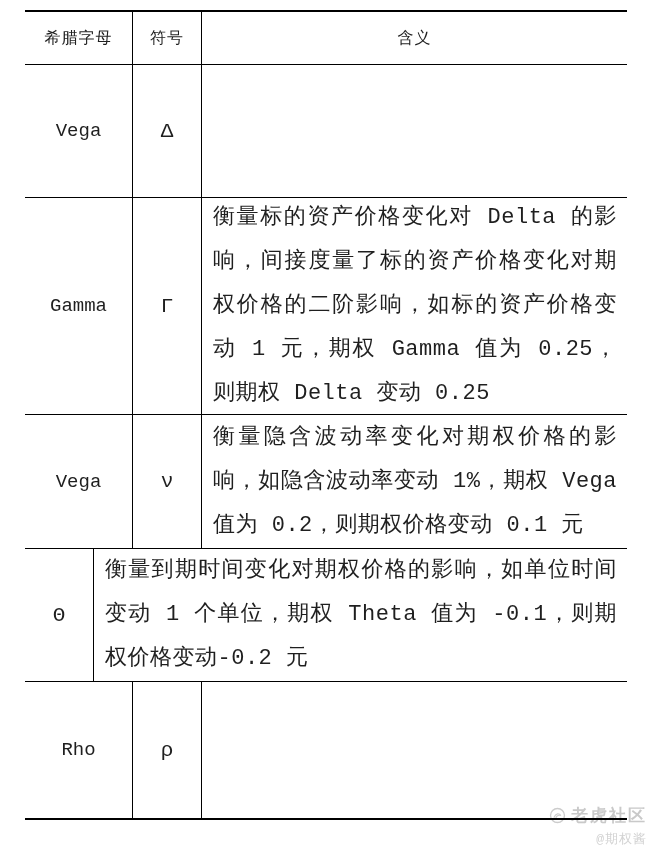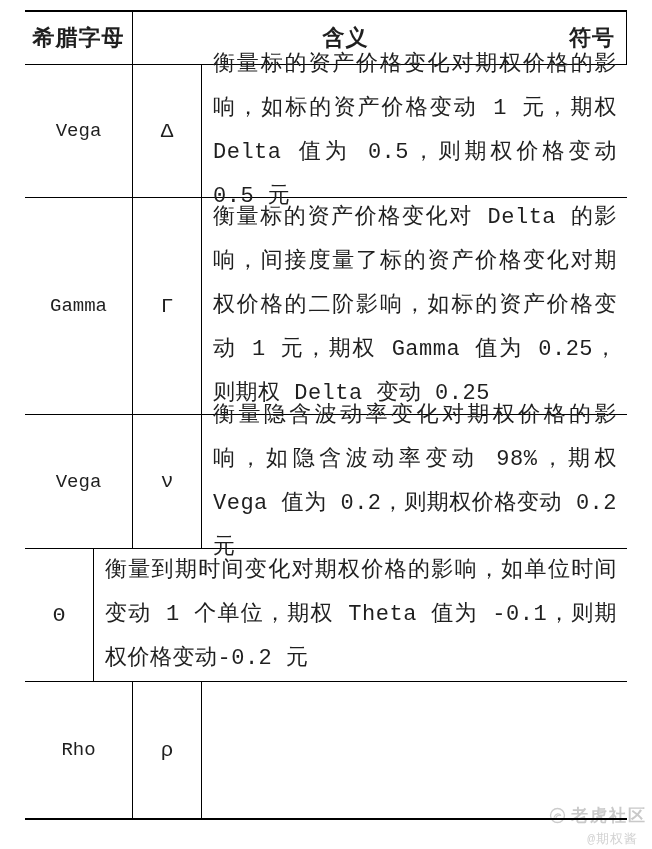--- a/index.html
+++ b/index.html
@@ -72,22 +72,22 @@
 
   
   .row-header { height: 53px; }
   .row-delta  { height: 133px; }
   .row-gamma  { height: 217px; }
   .row-vega   { height: 134px; }
   .row-theta  { height: 133px; }
   .row-rho    { height: 136px; }
 
   .row-header .cell {
-    font-weight: bold;
-    font-size: 22px;
+    font-weight: normal;
+    font-size: 16px;
     letter-spacing: 1px;
   }
   .row-header .c3 { justify-content: center; }
 
   
   .watermark {
     position: absolute;
     right: 5px;
     top: 804px;
     z-index: 1;
@@ -103,60 +103,56 @@
     letter-spacing: 2px;
     font-weight: bold;
   }
   .wm-logo {
     width: 17px;
     height: 17px;
     flex: 0 0 auto;
   }
   .wm-line2 {
     margin-top: 3px;
-    margin-right: 9px;
     font-size: 13px;
     letter-spacing: 1px;
     color: #d3d3d3;
   }
 </style>
 </head>
 <body>
 
 <div class="page">
 
   <div class="greek-table">
 
     <div class="t-row row-header">
       <div class="cell c1">希腊字母</div>
+      <div class="cell c2">符号</div>
       <div class="cell c3">含义</div>
-      <div class="cell c2">符号</div>
     </div>
 
     <div class="t-row row-delta">
       <div class="cell c1">Vega</div>
       <div class="cell c2">Δ</div>
-      <div class="cell c3">
-        <div class="meaning">衡量标的资产价格变化对期权价格的影响，如标的资产价格变动 1 元，期权 Delta 值为 0.5，则期权价格变动 0.5 元</div>
-      </div>
     </div>
 
     <div class="t-row row-gamma">
       <div class="cell c1">Gamma</div>
       <div class="cell c2">Γ</div>
       <div class="cell c3">
         <div class="meaning">衡量标的资产价格变化对 Delta 的影响，间接度量了标的资产价格变化对期权价格的二阶影响，如标的资产价格变动 1 元，期权 Gamma 值为 0.25，则期权 Delta 变动 0.25</div>
       </div>
     </div>
 
     <div class="t-row row-vega">
       <div class="cell c1">Vega</div>
       <div class="cell c2">ν</div>
       <div class="cell c3">
-        <div class="meaning">衡量隐含波动率变化对期权价格的影响，如隐含波动率变动 98%，期权 Vega 值为 0.2，则期权价格变动 0.2 元</div>
+        <div class="meaning">衡量隐含波动率变化对期权价格的影响，如隐含波动率变动 1%，期权 Vega 值为 0.2，则期权价格变动 0.1 元</div>
       </div>
     </div>
 
     <div class="t-row row-theta">
       <div class="cell c2">Θ</div>
       <div class="cell c3">
         <div class="meaning">衡量到期时间变化对期权价格的影响，如单位时间变动 1 个单位，期权 Theta 值为 -0.1，则期权价格变动-0.2 元</div>
       </div>
     </div>
 

